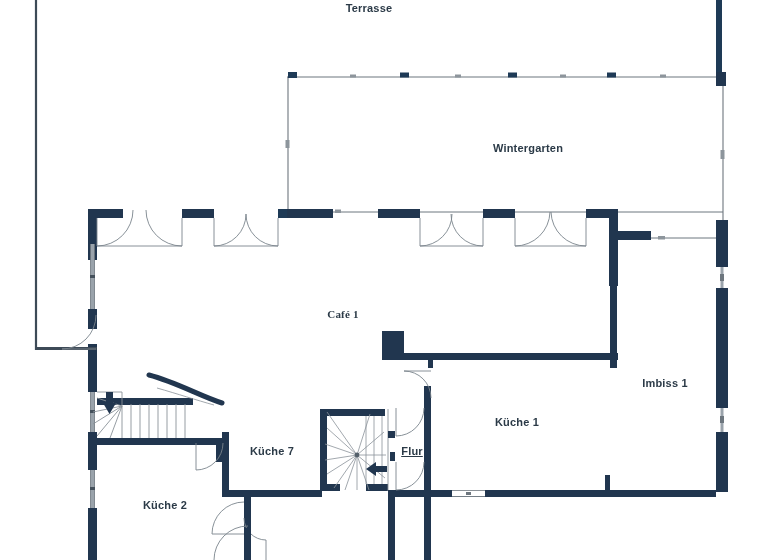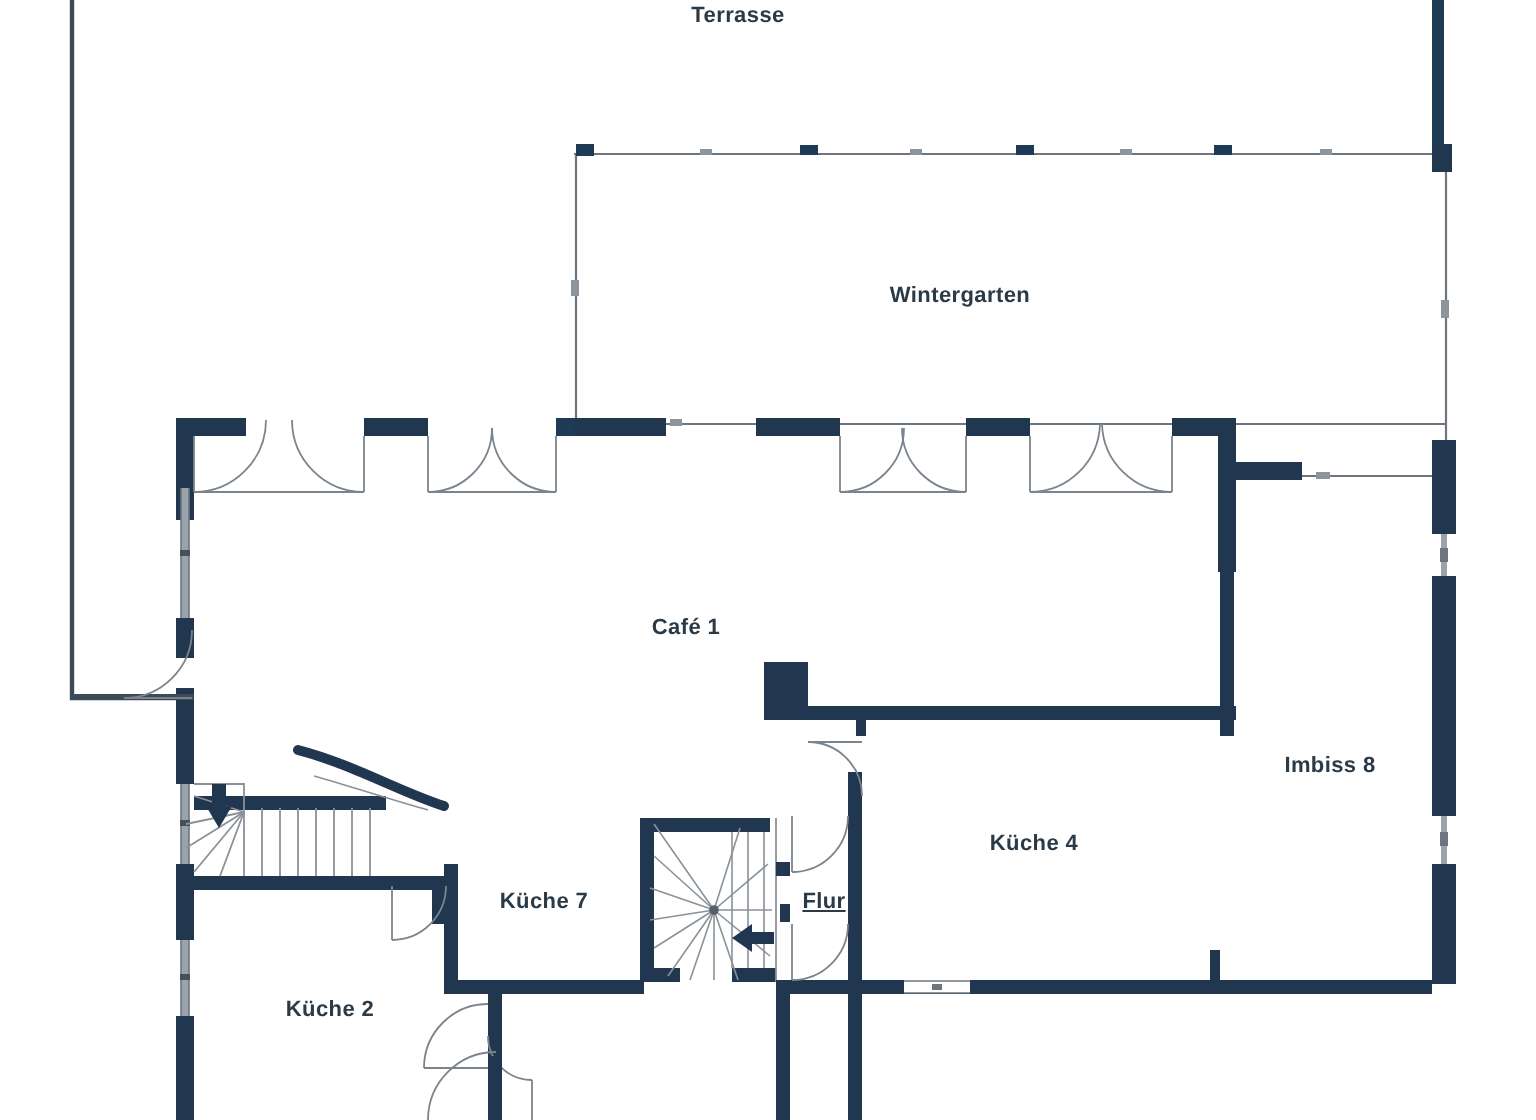--- a/index.html
+++ b/index.html
@@ -321,27 +321,27 @@
 
     <g>
       <rect x="244" y="528" width="7" height="32" fill="#21364f"></rect>
       <path d="M 214 560 A 34 34 0 0 1 248 526" fill="none" stroke="#7b848c" stroke-width="0.9"></path>
     </g>
 
   </svg>
 
   <div class="room-label" style="left:369px; top:8px;">Terrasse</div>
 
-  <div class="room-label" style="left:480px; top:148px;">Wintergarten</div>
-
-  <div class="room-label" style="left:343px; top:314px;">Café 1</div>
-
-  <div class="room-label" style="left:665px; top:383px;">Imbiss 8</div>
-
-  <div class="room-label" style="left:517px; top:422px;">Küche 4</div>
+  <div class="room-label" style="left:528px; top:148px;">Wintergarten</div>
+
+  <div class="room-label" style="left:343px; top:314px;font-family:Liberation Serif, serif;">Café 1</div>
+
+  <div class="room-label" style="left:665px; top:383px;">Imbiss 1</div>
+
+  <div class="room-label" style="left:517px; top:422px;">Küche 1</div>
 
   <div class="room-label" style="left:272px; top:451px;">Küche 7</div>
 
   <div class="room-label" style="left:412px; top:451px;text-decoration:underline;">Flur</div>
 
   <div class="room-label" style="left:165px; top:505px;">Küche 2</div>
 
 </div>
 
 </body></html>

